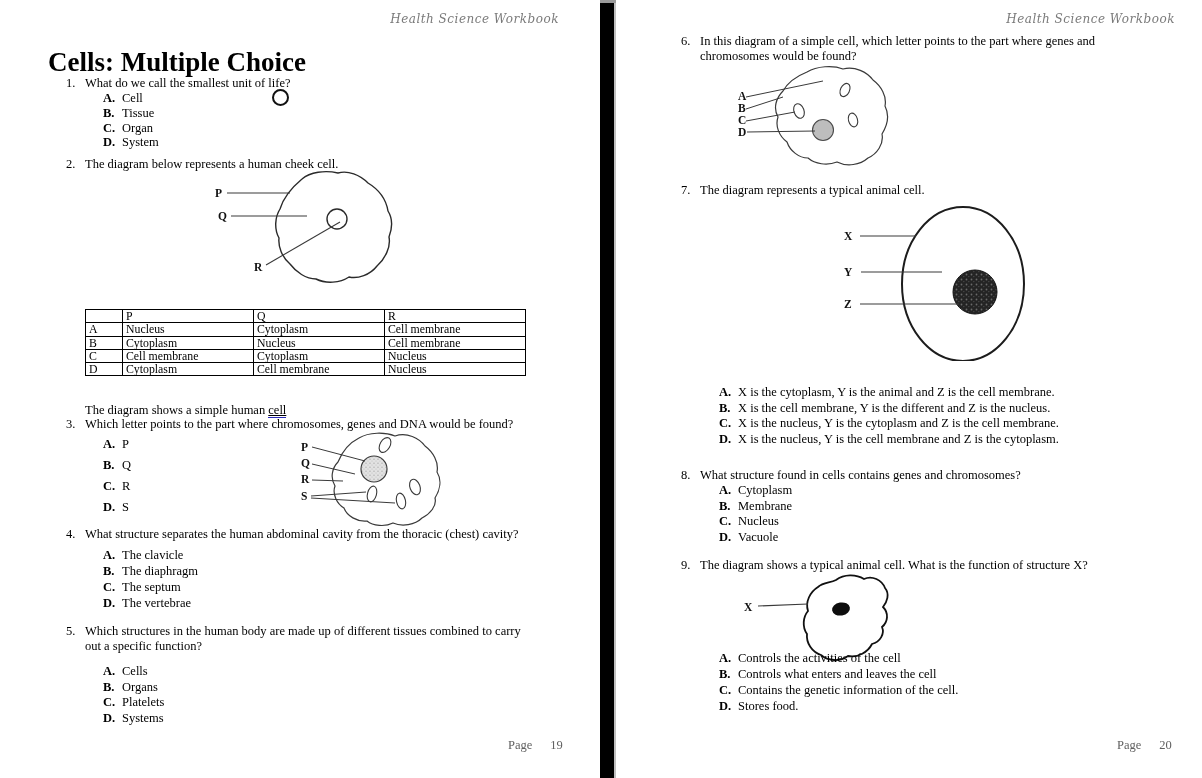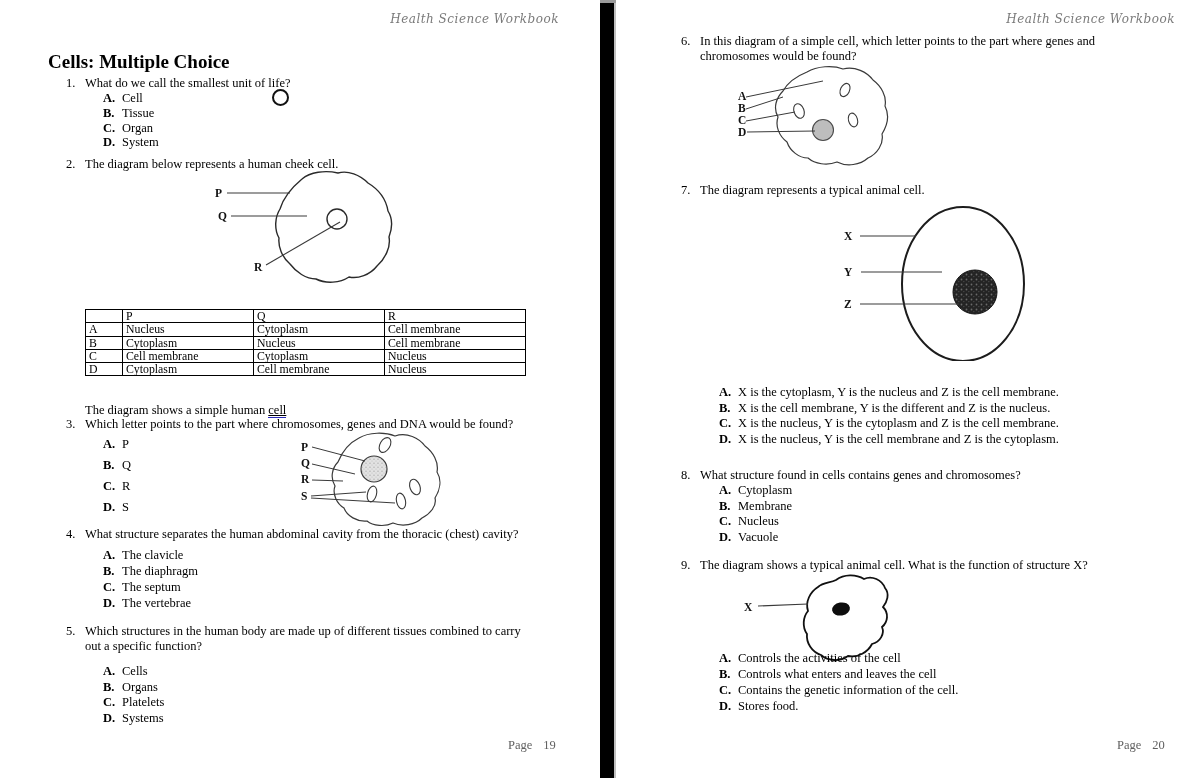--- a/index.html
+++ b/index.html
@@ -11,21 +11,21 @@
   .top-line { position:absolute; left:0; top:0; width:1202px; height:3px; background:#9a9a9a; }
   .divider { position:absolute; left:600px; top:3px; width:14px; height:775px; background:#000; }
   .divider-edge { position:absolute; left:614px; top:3px; width:2px; height:775px; background:#bfbfbf; }
   .page { position:absolute; top:0; height:610px; background:#fff; }
   .page-left { left:0; width:600px; }
   .page-right { left:616px; width:586px; }
   .wb-header {
     position:absolute; top:12px; font-family:"DejaVu Serif", serif;
     font-style:italic; color:#7a7a7a; font-size:12px; letter-spacing:0.5px;
   }
-  .page-title { position:absolute; left:48px; top:50px; font-size:19px; font-weight:bold; line-height:24px; }
+  .page-title { position:absolute; left:48px; top:50px; font-size:27px; font-weight:bold; line-height:24px; }
   .q { position:absolute; display:flex; align-items:flex-start; }
   .qn { width:19px; flex:none; }
   .qt { flex:1; }
   .opts { position:absolute; }
   .opt { display:flex; }
   .ol { width:19px; flex:none; font-weight:bold; }
   .lh15 .opt { line-height:14.8px; }
   .lh16 .opt { line-height:16px; }
   .lh156 .opt { line-height:15.6px; }
   .lh21 .opt { line-height:21px; }
@@ -33,21 +33,21 @@
   .answer-circle {
     position:absolute; left:272px; top:89px; width:13px; height:13px;
     border:2.6px solid #111; border-radius:50%;
   }
   .ulink { text-decoration:underline; border-bottom:1.5px solid #2b2bb8; }
   table.cheek { position:absolute; left:85px; top:309px; border-collapse:collapse; table-layout:fixed; }
   table.cheek td { border:1px solid #000; height:12.3px; font-size:11.8px; line-height:12.3px; padding:0 3px; overflow:hidden; white-space:nowrap; }
   td.c0 { width:30px; } td.c1 { width:124px; } td.c2 { width:124px; } td.c3 { width:134px; }
   .diagram { position:absolute; }
   .dlabel { font-family:"Liberation Serif", serif; font-weight:bold; font-size:11.5px; fill:#111; }
-  .footer { position:absolute; top:738px; color:#5f5f5f; font-size:12.5px; display:flex; gap:11px; }
+  .footer { position:absolute; top:738px; color:#5f5f5f; font-size:12.5px; display:flex; gap:18px; }
 </style>
 </head>
 <body>
 
 <div class="top-line"></div>
 
 <div class="page page-left">
   <div class="wb-header" style="right:41px;">Health Science Workbook</div>
 
   <div class="page-title">Cells: Multiple Choice</div>
@@ -277,21 +277,21 @@
     <line x1="21" y1="79" x2="102" y2="79" stroke="#3a3a3a" stroke-width="1.2"></line>
     <line x1="20" y1="111" x2="119" y2="111" stroke="#3a3a3a" stroke-width="1.2"></line>
     <text class="dlabel" x="4" y="47">X</text>
     <text class="dlabel" x="4" y="83">Y</text>
     <text class="dlabel" x="4" y="115">Z</text>
   </svg>
 
   <div class="opts lh156" style="left:103px; top:385px;">
     <div class="opt">
         <span class="ol">A.</span>
-        <span class="ot">X is the cytoplasm, Y is the nucleus and Z is the cell membrane.</span>
+        <span class="ot">X is the cytoplasm, Y is the animal and Z is the cell membrane.</span>
       </div>
     <div class="opt">
         <span class="ol">B.</span>
         <span class="ot">X is the cell membrane, Y is the different and Z is the nucleus.</span>
       </div>
     <div class="opt">
         <span class="ol">C.</span>
         <span class="ot">X is the nucleus, Y is the cytoplasm and Z is the cell membrane.</span>
       </div>
     <div class="opt">

